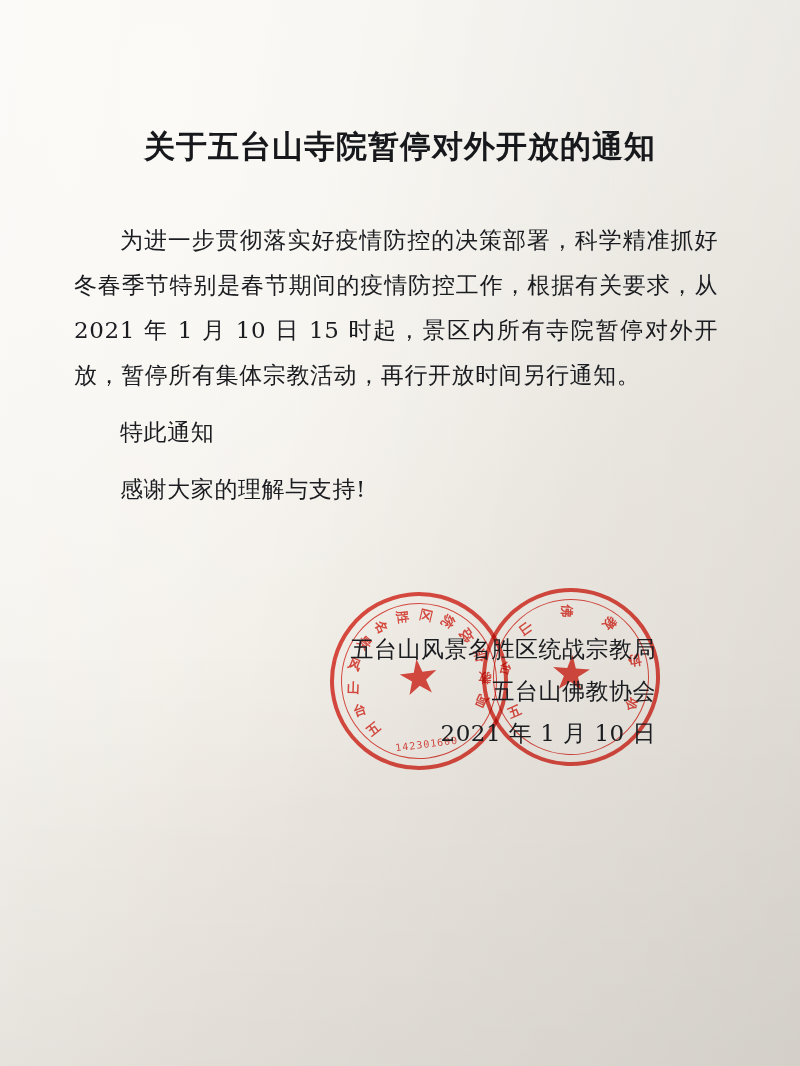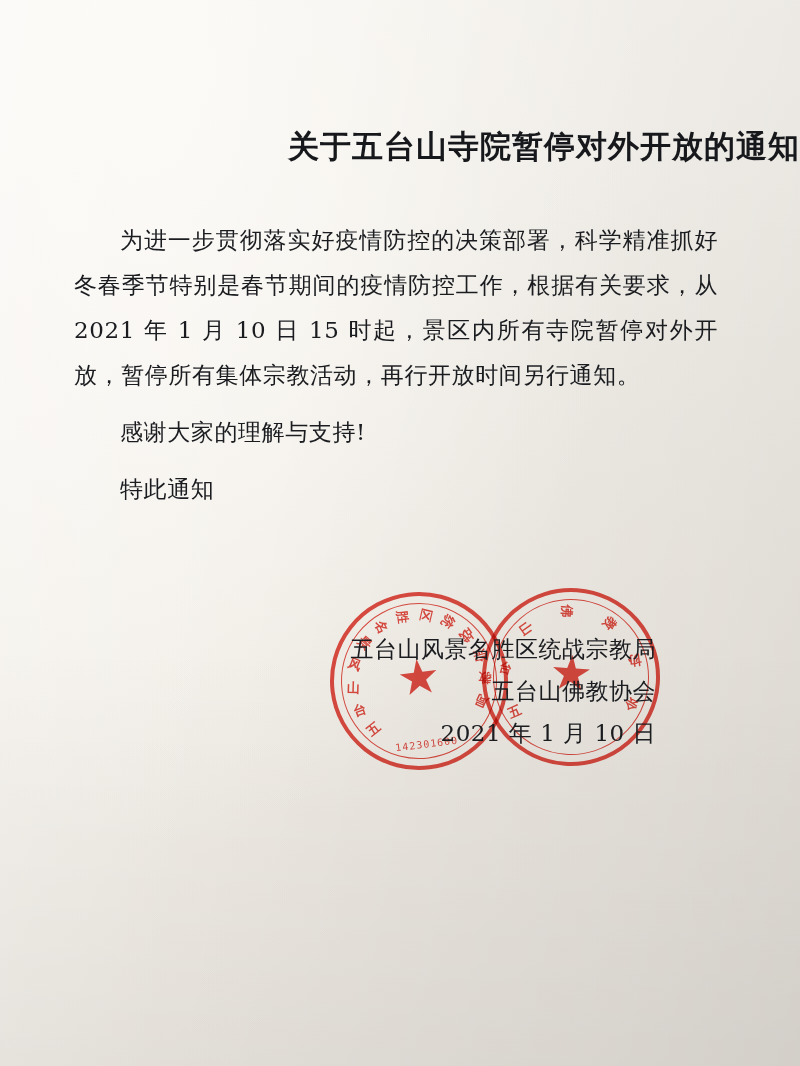--- a/index.html
+++ b/index.html
@@ -35,21 +35,21 @@
     left: 0; bottom: 0; width: 100%; height: 40%;
     background: linear-gradient(180deg, rgba(0,0,0,0) 0%, rgba(0,0,0,0.045) 100%);
     pointer-events: none;
   }
 
   .doc-title {
     position: absolute;
     top: 126px;
     left: 0;
     width: 100%;
-    text-align: right;
+    text-align: center;
     font-size: 31px;
     font-weight: bold;
     letter-spacing: 1px;
     color: #16181c;
     font-family: Liberation Serif, serif;
   }
 
   .body-block {
     position: absolute;
     top: 206px;
@@ -172,22 +172,22 @@
 <body>
 
 <div class="page">
   <div class="shade-a"></div>
   <div class="shade-b"></div>
 
   <div class="doc-title">关于五台山寺院暂停对外开放的通知</div>
 
   <div class="body-block">
     <p class="para para-main">为进一步贯彻落实好疫情防控的决策部署，科学精准抓好冬春季节特别是春节期间的疫情防控工作，根据有关要求，从 2021 年 1 月 10 日 15 时起，景区内所有寺院暂停对外开放，暂停所有集体宗教活动，再行开放时间另行通知。</p>
+    <p class="para para-closing">特此通知</p>
     <p class="para para-thanks">感谢大家的理解与支持!</p>
-    <p class="para para-closing">特此通知</p>
   </div>
 
   <div class="stamp-area">
     <div class="stamp stamp-left">
       <div class="inner-ring"></div>
       <div class="arc-text">
           <span style="transform: rotate(-122deg) translate(0px, -72px) rotate(90deg);">五</span>
           <span style="transform: rotate(-101.667deg) translate(0px, -72px) rotate(90deg);">台</span>
           <span style="transform: rotate(-81.3333deg) translate(0px, -72px) rotate(90deg);">山</span>
           <span style="transform: rotate(-61deg) translate(0px, -72px) rotate(90deg);">风</span>

